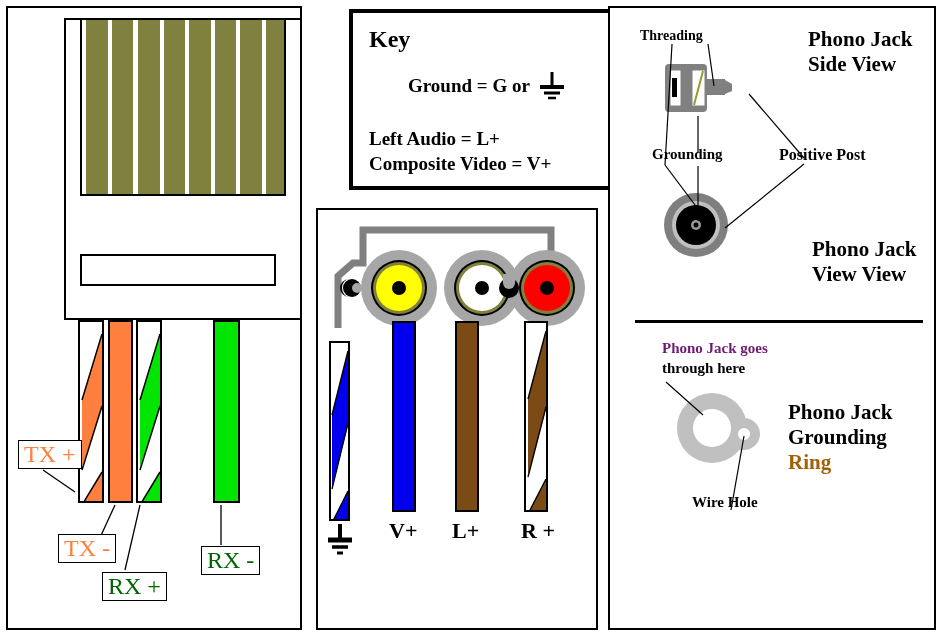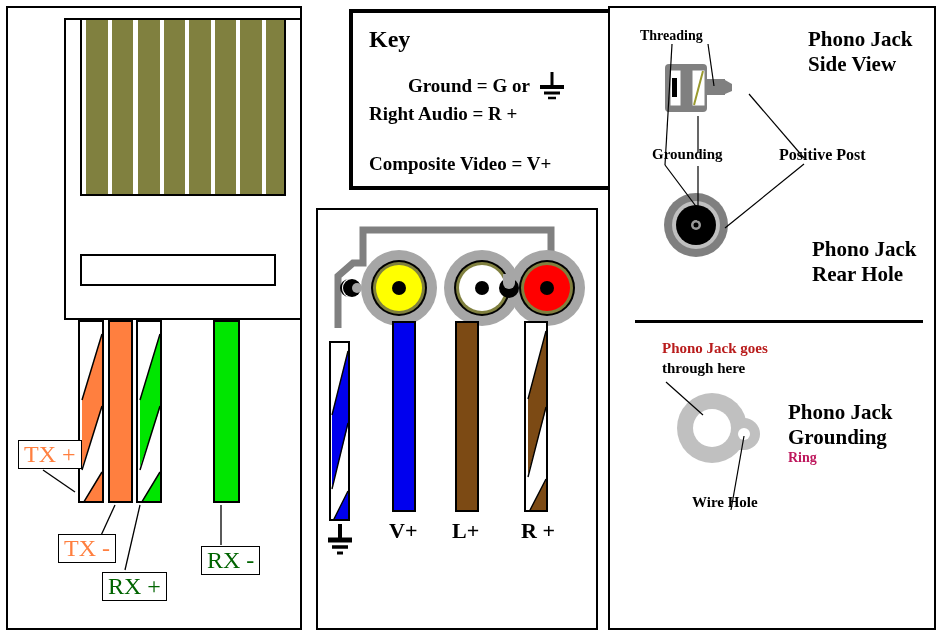--- a/index.html
+++ b/index.html
@@ -88,21 +88,21 @@
   <div class="abs" style="left:16px;top:62px;font-size:19px;font-weight:bold;color:#000;margin-left:39px;">
     <span>Ground = G or</span>
   </div>
   <svg class="abs" style="left:182px;top:57px;width:34px;height:30px;">
     <path d="M17,2 L17,16" stroke="#000" stroke-width="3" fill="none"></path>
     <path d="M5,17 L29,17" stroke="#000" stroke-width="4" fill="none"></path>
     <path d="M9,23 L25,23" stroke="#000" stroke-width="3" fill="none"></path>
     <path d="M13,28 L21,28" stroke="#000" stroke-width="2.5" fill="none"></path>
   </svg>
 
-  <div class="abs" style="left:16px;top:90px;font-size:19px;font-weight:bold;color:#000;">Right Audio = R +</div>
+  <div class="abs" style="left:16px;top:115px;font-size:19px;font-weight:bold;color:#000;">Left Audio = L+</div>
   <div class="abs" style="left:16px;top:140px;font-size:19px;font-weight:bold;color:#000;">Composite Video = V+</div>
 </div>
 
 <div class="panel" style="left:316px;top:208px;width:282px;height:422px;">
 </div>
 
 <svg class="abs" style="left:316px;top:208px;width:282px;height:422px;">
   <path d="M22,120 L22,68 L37,55 L47,55 L47,22 L235,22 L235,62" stroke="#808080" stroke-width="7" fill="none" stroke-linejoin="miter"></path>
 </svg>
 
@@ -217,36 +217,36 @@
 </svg>
 
 <div class="plain-lbl" style="left:640px;top:28px;font-size:14px;color:#000;">Threading</div>
 <div class="plain-lbl" style="left:652px;top:146px;font-size:15px;color:#000;">Grounding</div>
 <div class="plain-lbl" style="left:779px;top:146px;font-size:16px;color:#000;">Positive Post</div>
 
 <div class="plain-lbl" style="left:808px;top:27px;font-size:21px;color:#000;">Phono Jack</div>
 <div class="plain-lbl" style="left:808px;top:52px;font-size:21px;color:#000;">Side View</div>
 
 <div class="plain-lbl" style="left:812px;top:237px;font-size:21px;color:#000;">Phono Jack</div>
-<div class="plain-lbl" style="left:812px;top:262px;font-size:21px;color:#000;">Rear Hole</div>
+<div class="plain-lbl" style="left:812px;top:262px;font-size:21px;color:#000;">View View</div>
 
 <div class="abs" style="left:676px;top:392px;width:86px;height:72px;">
   <svg width="86" height="72" viewBox="0 0 86 72">
     <circle cx="36" cy="36" r="35" fill="#c0c0c0"></circle>
     <circle cx="68" cy="42" r="16" fill="#c0c0c0"></circle>
     <rect x="36" y="26" width="32" height="32" fill="#c0c0c0"></rect>
     <circle cx="36" cy="36" r="19" fill="#ffffff"></circle>
     <circle cx="68" cy="42" r="6" fill="#ffffff"></circle>
   </svg>
 </div>
 
 <svg class="abs" style="left:608px;top:320px;width:328px;height:310px;">
   <path d="M58,62 L95,95" stroke="#000" stroke-width="1.2" fill="none"></path>
   <path d="M136,116 L123,190" stroke="#000" stroke-width="1.2" fill="none"></path>
 </svg>
 
-<div class="plain-lbl" style="left:662px;top:340px;font-size:15px;color:#b91c1c;">Phono Jack goes</div>
+<div class="plain-lbl" style="left:662px;top:340px;font-size:15px;color:#701a75;">Phono Jack goes</div>
 <div class="plain-lbl" style="left:662px;top:360px;font-size:15px;color:#000;">through here</div>
 <div class="plain-lbl" style="left:675px;top:494px;font-size:15px;color:#000;margin-left:17px;">Wire Hole</div>
 
 <div class="plain-lbl" style="left:788px;top:400px;font-size:21px;color:#000;">Phono Jack</div>
 <div class="plain-lbl" style="left:788px;top:425px;font-size:21px;color:#000;">Grounding</div>
-<div class="plain-lbl" style="left:788px;top:450px;font-size:14px;color:#be185d;">Ring</div>
+<div class="plain-lbl" style="left:788px;top:450px;font-size:21px;color:#a16207;">Ring</div>
 
 </body></html>

